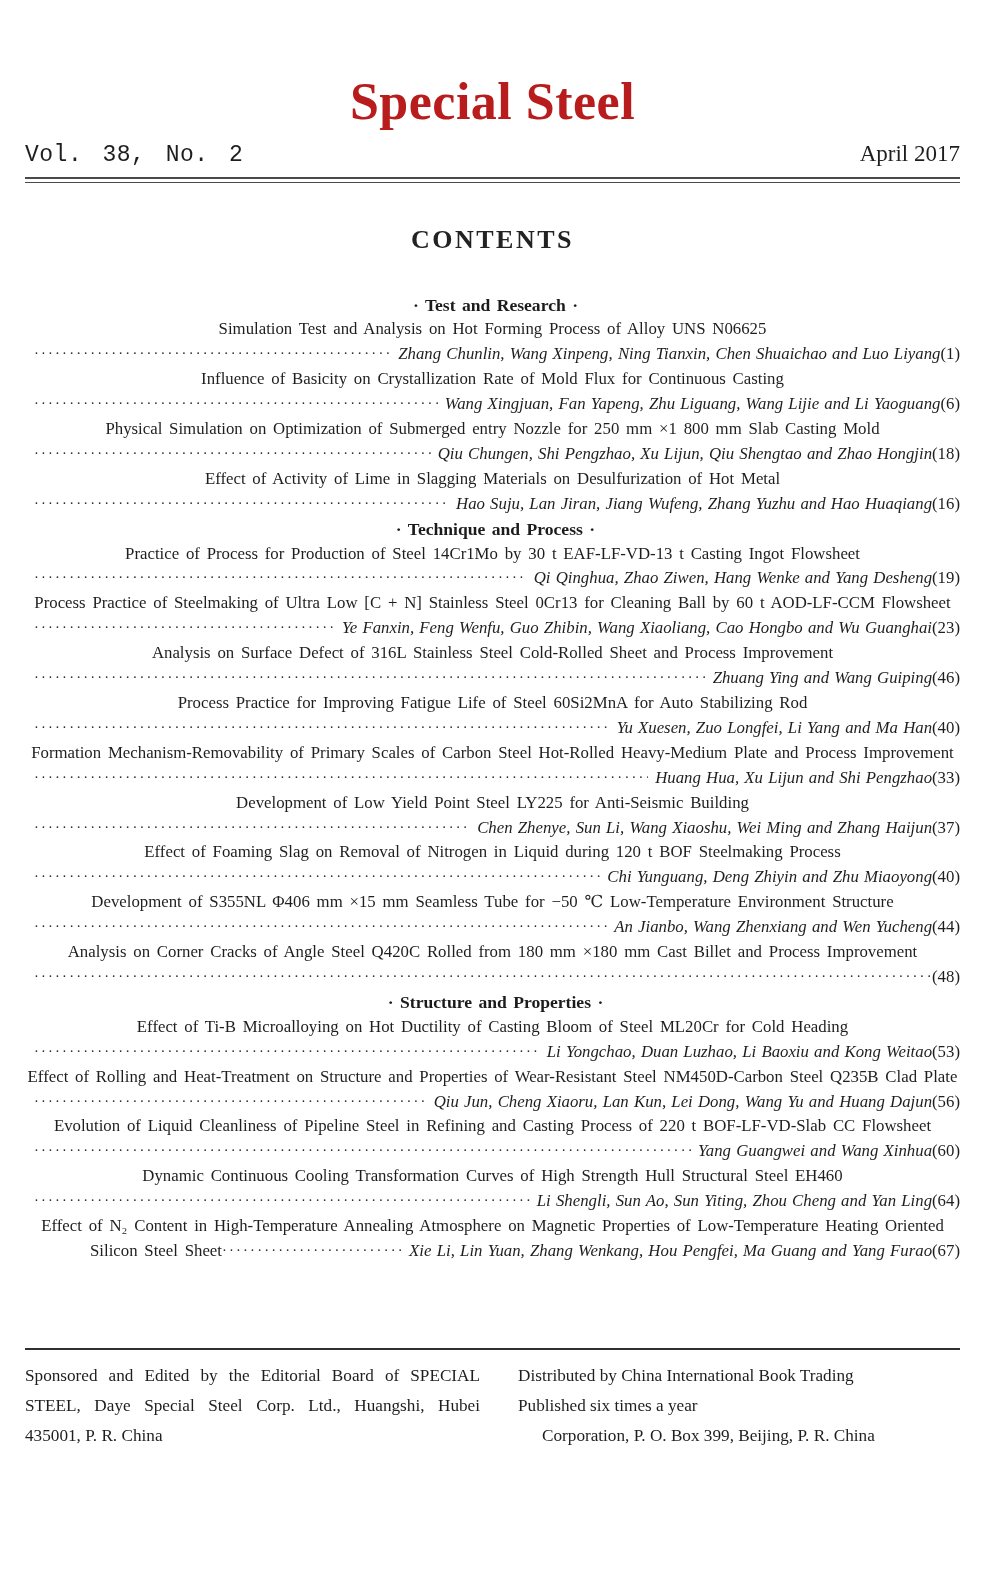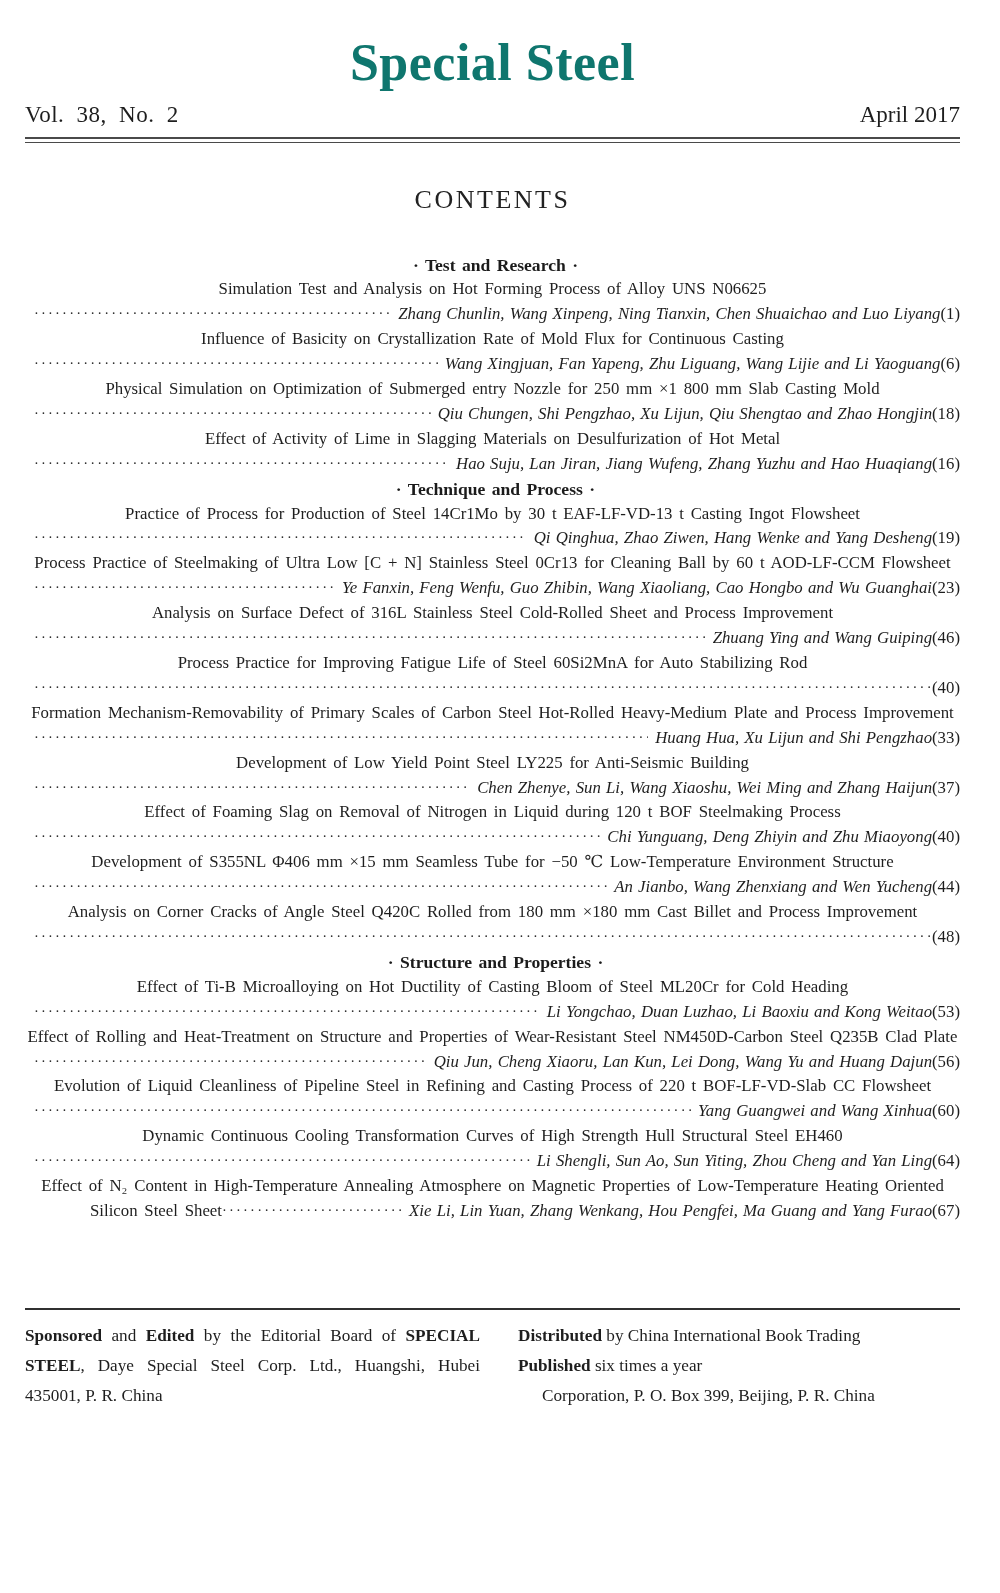--- a/index.html
+++ b/index.html
@@ -6,45 +6,45 @@
   body {
     width:1000px; height:1593px;
     background:#ffffff;
     color:#1e1e1e;
     font-family:"Liberation Serif","DejaVu Serif",serif;
     overflow:hidden;
   }
   .page { padding:0 40px 0 25px; box-sizing:border-box; }
 
   .journal-title {
-    padding-top:37px;
+    padding-top:76px;
     text-align:center;
     font-size:52px;
     font-weight:bold;
     line-height:1;
     letter-spacing:0.5px;
-    color:#0f766e;
+    color:#b91c1c;
   }
   .header-row {
     display:flex; justify-content:space-between; align-items:baseline;
     margin-top:13px;
     font-size:23px;
   }
-  .volume { word-spacing:6px; letter-spacing:0.5px; }
+  .volume { word-spacing:6px; letter-spacing:0.5px;font-family:Liberation Mono, monospace; }
   .double-rule {
     margin-top:9px;
     height:2.5px;
     border-top:2px solid #4a4a4a;
     border-bottom:1.5px solid #4a4a4a;
   }
   .contents-heading {
     margin-top:44px;
     text-align:center;
     font-size:26px;
-    font-weight:400;
+    font-weight:700;
     line-height:1;
     letter-spacing:2.5px;
     color:#222;
   }
 
   .toc { margin-top:40px; font-size:16.8px; line-height:24.9px;text-align:center; }
   .toc-section-heading {
     font-weight:bold;
     font-size:17.6px;
     padding-left:6px;
@@ -68,21 +68,21 @@
   }
   .authors-names { font-style:italic; white-space:nowrap; margin-left:7px; word-spacing:1px; }
   .page-num { white-space:nowrap; }
 
   .footer-rule { margin-top:84px; border-top:2.5px solid #303030; }
   .footer-cols { display:flex; margin-top:11px; font-size:17.2px; line-height:30px; }
   .footer-left { width:455px; }
   .footer-left .jline { text-align:justify; text-align-last:justify; text-justify:inter-word; }
   .footer-right { flex:1; margin-left:38px; }
   .footer-right .indent { padding-left:24px; }
-  b { font-weight:bold; }
+  b { font-weight:normal; }
 </style>
 </head>
 <body>
 
 <div class="page">
 
   <div class="journal-title">Special Steel</div>
 
   <div class="header-row">
     <span class="volume">Vol. 38, No. 2</span>
@@ -149,20 +149,21 @@
         <div class="authors-line">
           <span class="dots-leader">····································································································································································································································································</span>
           <span class="authors-names">Zhuang Ying and Wang Guiping</span>
           <span class="page-num">(46)</span>
         </div>
       </div>
       <div class="toc-entry">
         <div class="toc-entry-title">Process Practice for Improving Fatigue Life of Steel 60Si2MnA for Auto Stabilizing Rod</div>
         <div class="authors-line">
           <span class="dots-leader">····································································································································································································································································</span>
+          <span class="authors-names">Yu Xuesen, Zuo Longfei, Li Yang and Ma Han</span>
           <span class="page-num">(40)</span>
         </div>
       </div>
       <div class="toc-entry">
         <div class="toc-entry-title">Formation Mechanism-Removability of Primary Scales of Carbon Steel Hot-Rolled Heavy-Medium Plate and Process Improvement</div>
         <div class="authors-line">
           <span class="dots-leader">····································································································································································································································································</span>
           <span class="authors-names">Huang Hua, Xu Lijun and Shi Pengzhao</span>
           <span class="page-num">(33)</span>
         </div>

